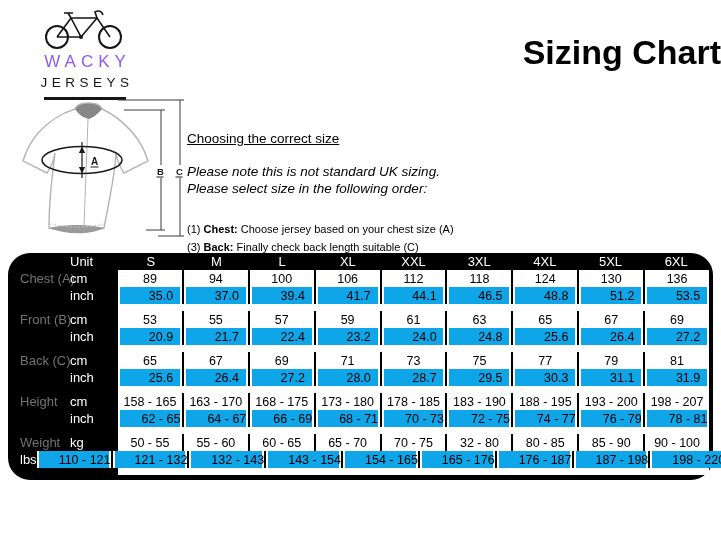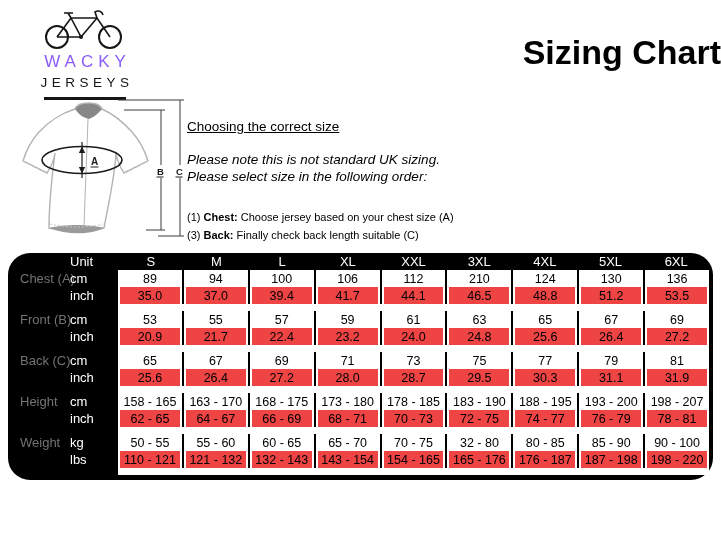--- a/index.html
+++ b/index.html
@@ -15,39 +15,39 @@
 
   
   .title{position:absolute;left:0;top:33px;width:721px;text-align:right;
          font-size:34px;font-weight:bold;color:#000;}
 
   
   .diagram{position:absolute;left:12px;top:96px;}
 
   
   .instr{position:absolute;left:187px;top:111px;width:525px;font-size:13.5px;}
-  .instr-h{text-decoration:underline;margin-top:8px;}
+  .instr-h{text-decoration:underline;margin-top:20px;}
   .notes{margin-top:17px;font-style:italic;line-height:17px;}
   .steps{margin-top:24px;font-size:11px;line-height:17.5px;}
   .step b{font-weight:bold;}
 
   
   .size-table{position:absolute;left:8px;top:253px;width:705px;height:227px;background:#000;border-radius:22px;}
   .trow{display:flex;height:17px;padding-right:4px;}
   .trow.gaprow{height:7px;}
   .gap-left{width:110px;}
   .gap-fill{flex:1;background:#fff;}
   .tlabel{width:62px;box-sizing:border-box;padding-left:12px;color:#737373;
           display:flex;align-items:center;font-size:13px;white-space:nowrap;text-align:right;}
   .tunit{width:48px;color:#fff;display:flex;align-items:center;font-size:13px;}
   .thead-cell{flex:1;color:#fff;display:flex;align-items:center;justify-content:center;font-size:13px;}
   .tcell{flex:1;background:#fff;color:#000;display:flex;align-items:center;justify-content:center;
          font-size:12.5px;box-sizing:border-box;white-space:nowrap;}
   .tcell + .tcell{border-left:2px solid #000;}
-  .tcell.shaded{background:#ef4444;box-shadow:inset 2px 0 0 #fff, inset -2px 0 0 #fff;}
+  .tcell.shaded{background:#0ea5e9;box-shadow:inset 2px 0 0 #fff, inset -2px 0 0 #fff;padding-left:22px;}
 </style>
 </head>
 <body>
 
 <div id="page">
 
   <div class="logo">
     <svg class="bike" width="90" height="44" viewBox="0 0 90 44">
       <g fill="none" stroke="#151515" stroke-width="2">
         <circle cx="17" cy="31" r="11"></circle>
@@ -132,21 +132,21 @@
         <div class="thead-cell">6XL</div>
       </div>
       <div class="trow">
         <div class="tlabel">Chest (A)</div>
         <div class="tunit">cm</div>
         <div class="tcell">89</div>
         <div class="tcell">94</div>
         <div class="tcell">100</div>
         <div class="tcell">106</div>
         <div class="tcell">112</div>
-        <div class="tcell">210</div>
+        <div class="tcell">118</div>
         <div class="tcell">124</div>
         <div class="tcell">130</div>
         <div class="tcell">136</div>
       </div>
       <div class="trow">
         <div class="tlabel"></div>
         <div class="tunit">inch</div>
         <div class="tcell shaded">35.0</div>
         <div class="tcell shaded">37.0</div>
         <div class="tcell shaded">39.4</div>

